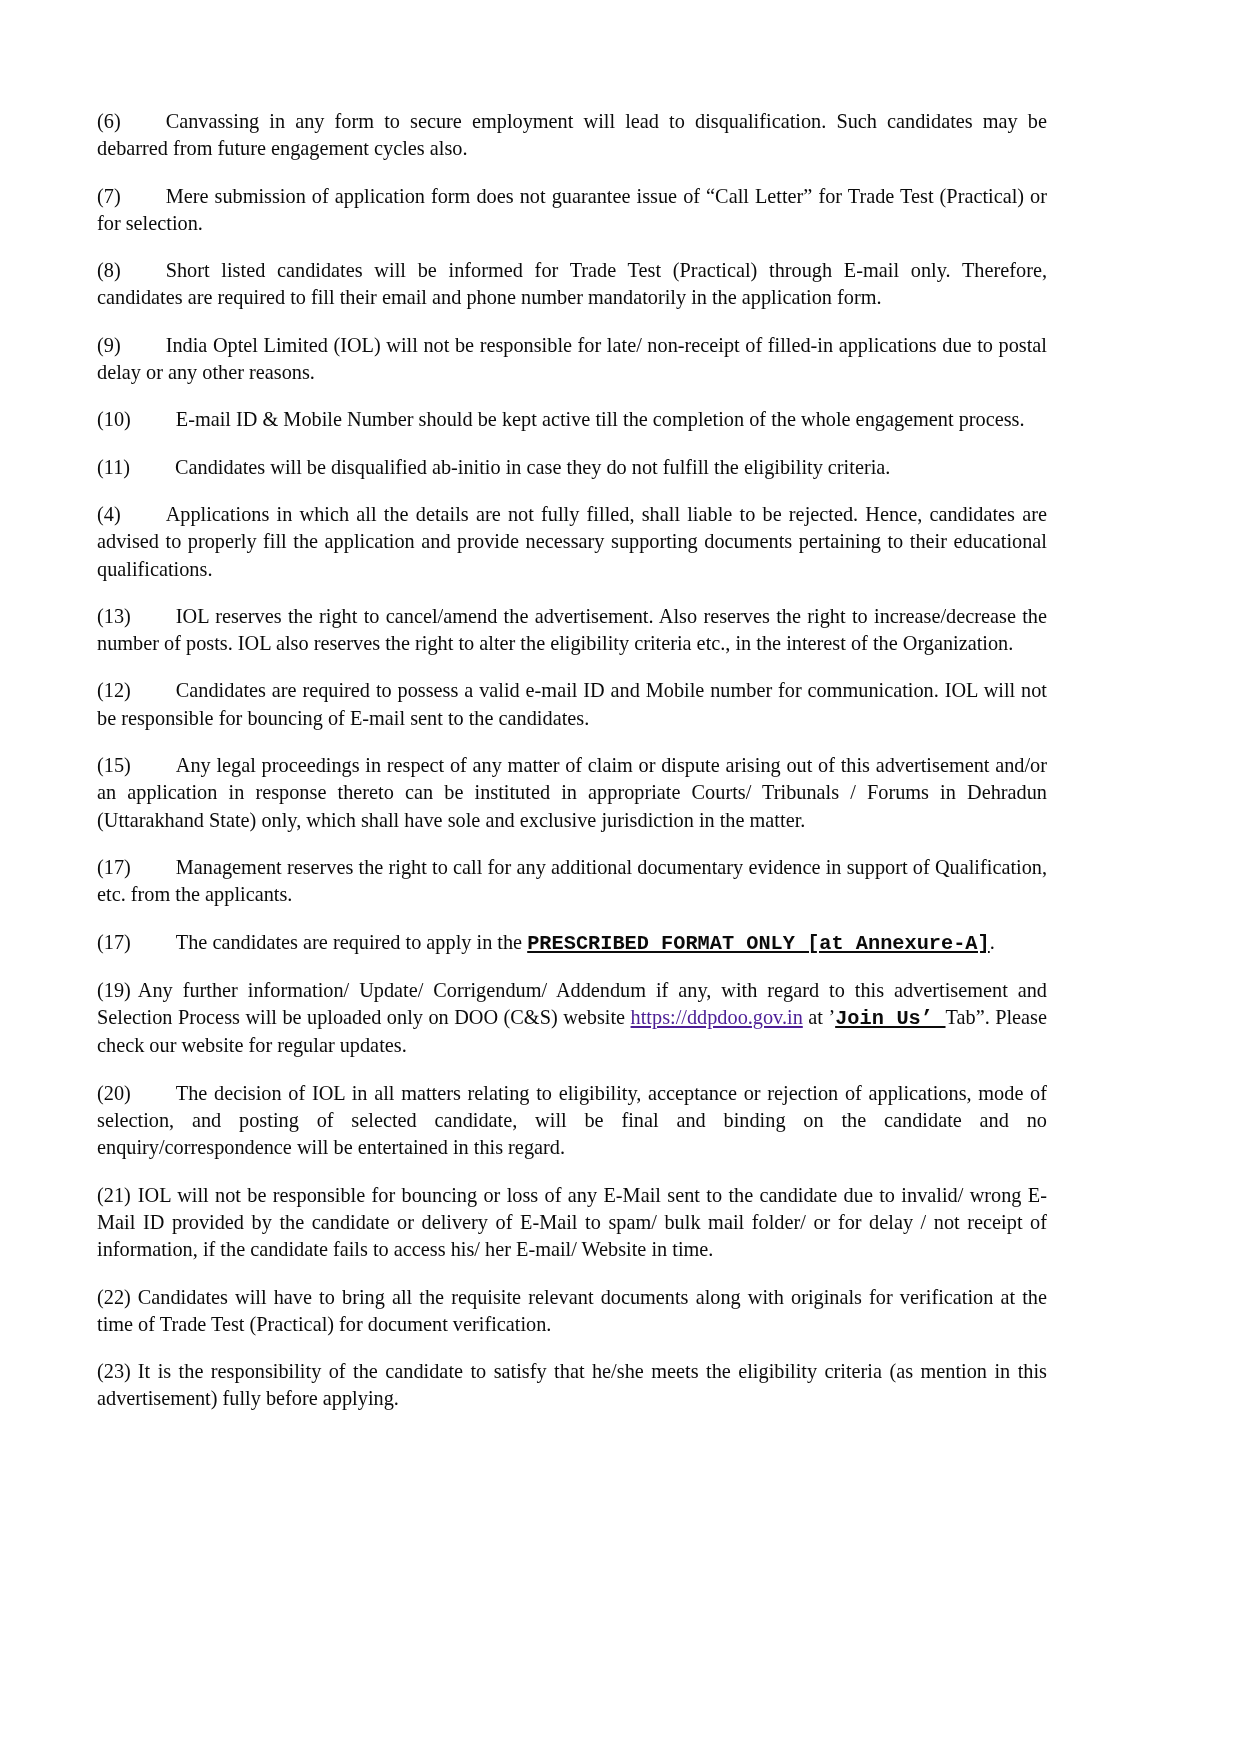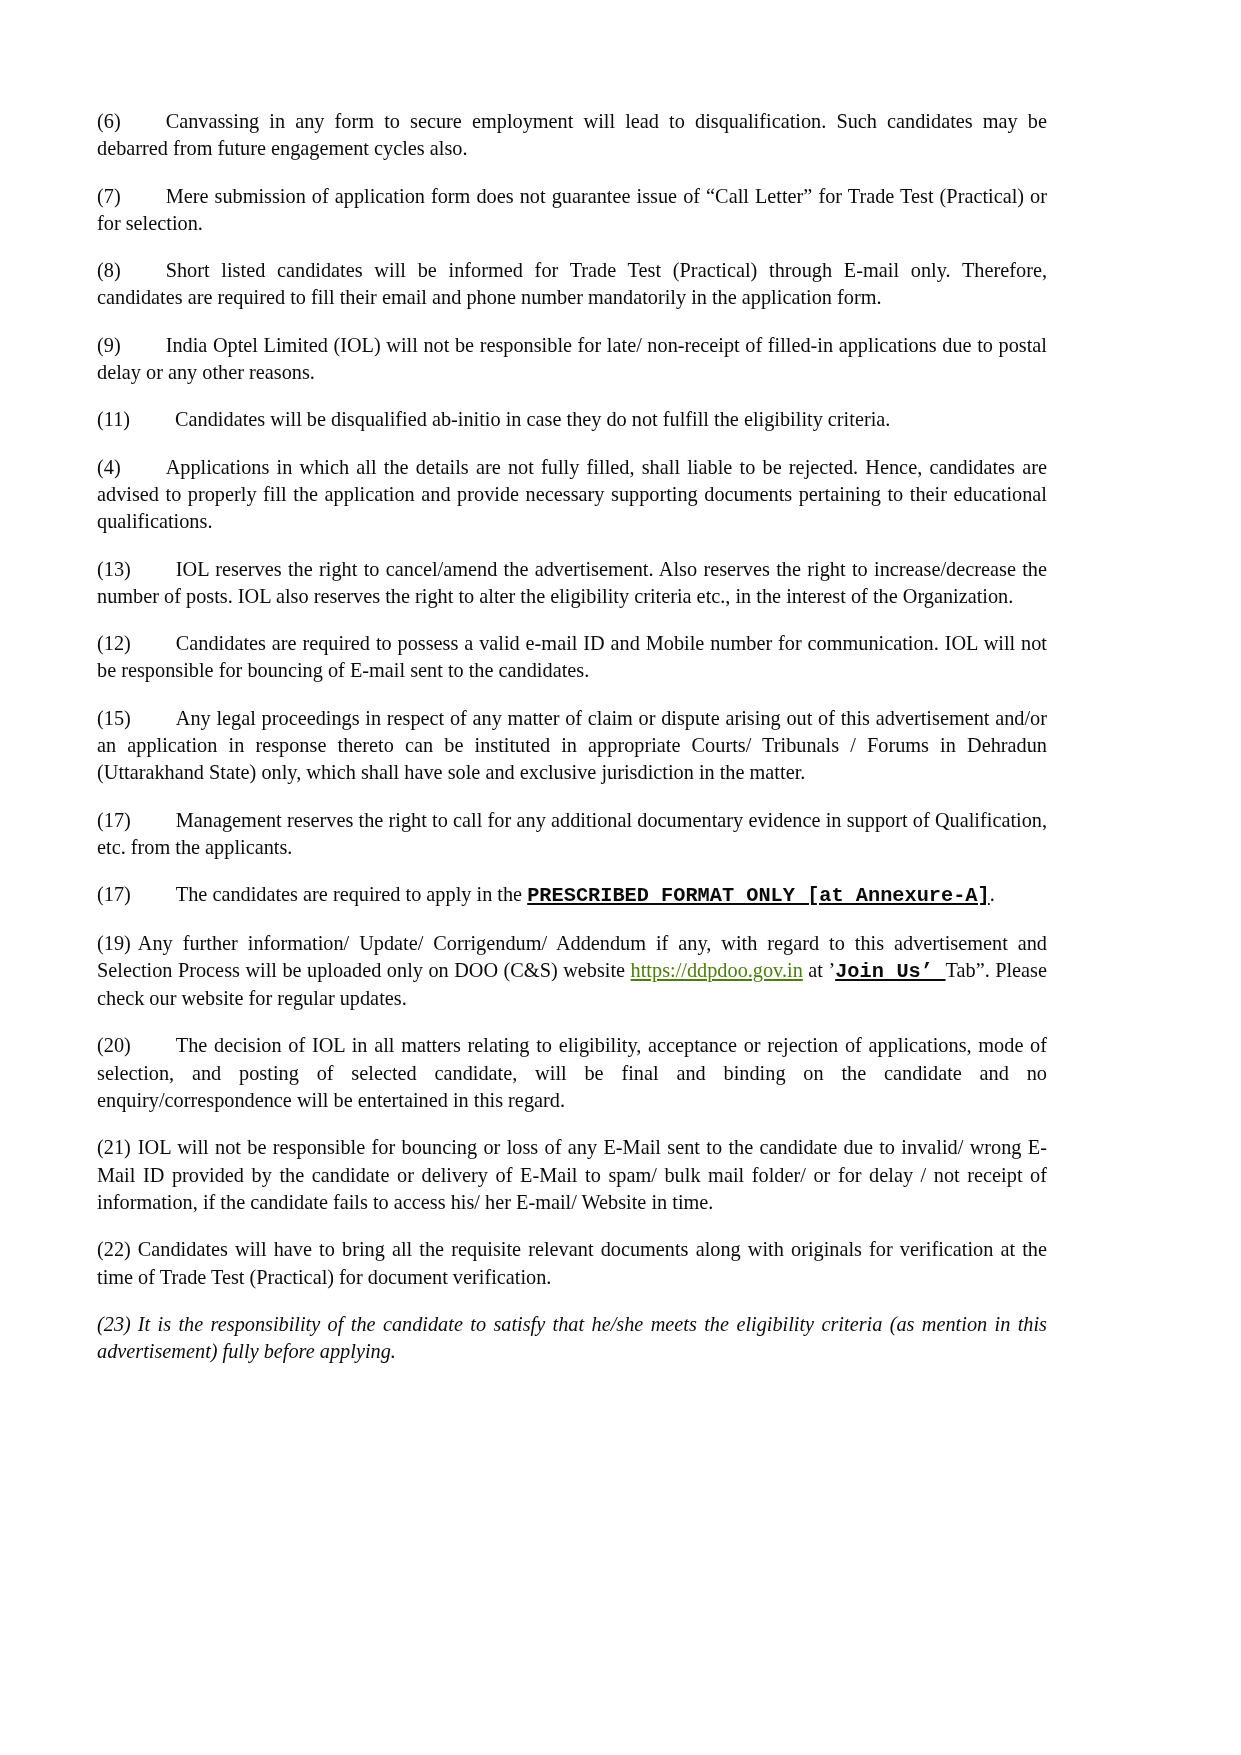--- a/index.html
+++ b/index.html
@@ -31,44 +31,45 @@
     position: relative;
     text-align: justify;
     text-justify: inter-word;
     font-size: 20.3px;
     line-height: 1.345;
     margin: 0 0 20px 0;
     letter-spacing: 0.0px;
     word-spacing: 0px;
     color: #0b0b0b;
   }
-  .para:last-child { margin-bottom: 4px; font-style: italic; }
+  .para:last-child { margin-bottom: 4px; }
 
   
   .num { white-space: pre; }
   .tabgap { display: inline-block; width: 45px; }
   .spacegap { display: inline-block; width: 7px; }
 
   .b { font-weight: normal; }
   .bu { font-weight: bold; text-decoration: underline; font-family: Liberation Mono, monospace; }
   a.link {
-    color: #4d7c0f;
+    color: #4c1d95;
     text-decoration: underline;
     cursor: pointer;
   }
 </style>
 </head>
 <body>
 
 <div class="page">
   <div class="content" id="instructions-list">
       <div class="para"><span class="num">(6)</span><span class="tabgap"></span><span>Canvassing in any form to secure employment will lead to disqualification. Such candidates may be debarred from future engagement cycles also.</span></div>
       <div class="para"><span class="num">(7)</span><span class="tabgap"></span><span>Mere submission of application form does not guarantee issue of “Call Letter” for Trade Test (Practical) or for selection.</span></div>
       <div class="para"><span class="num">(8)</span><span class="tabgap"></span><span>Short listed candidates will be informed for Trade Test (Practical) through E-mail only. Therefore, candidates are required to fill their email and phone number mandatorily in the application form.</span></div>
       <div class="para"><span class="num">(9)</span><span class="tabgap"></span><span>India Optel Limited (IOL) will not be responsible for late/ non-receipt of filled-in applications due to postal delay or any other reasons.</span></div>
+      <div class="para"><span class="num">(10)</span><span class="tabgap"></span><span>E-mail ID &amp; Mobile Number should be kept active till the completion of the whole engagement process.</span></div>
       <div class="para"><span class="num">(11)</span><span class="tabgap"></span><span>Candidates will be disqualified ab-initio in case they do not fulfill the eligibility criteria.</span></div>
       <div class="para"><span class="num">(4)</span><span class="tabgap"></span><span>Applications in which all the details are not fully filled, shall liable to be rejected. Hence, candidates are advised to properly fill the application and provide necessary supporting documents pertaining to their educational qualifications.</span></div>
       <div class="para"><span class="num">(13)</span><span class="tabgap"></span><span>IOL reserves the right to cancel/amend the advertisement. Also reserves the right to increase/decrease the number of posts. IOL also reserves the right to alter the eligibility criteria etc., in the interest of the Organization.</span></div>
       <div class="para"><span class="num">(12)</span><span class="tabgap"></span><span>Candidates are required to possess a valid e-mail ID and Mobile number for communication. IOL will not be responsible for bouncing of E-mail sent to the candidates.</span></div>
       <div class="para"><span class="num">(15)</span><span class="tabgap"></span><span>Any legal proceedings in respect of any matter of claim or dispute arising out of this advertisement and/or an application in response thereto can be instituted in appropriate Courts/ Tribunals / Forums in Dehradun (Uttarakhand State) only, which shall have sole and exclusive jurisdiction in the matter.</span></div>
       <div class="para"><span class="num">(17)</span><span class="tabgap"></span><span>Management reserves the right to call for any additional documentary evidence in support of Qualification, etc. from the applicants.</span></div>
       <div class="para"><span class="num">(17)</span><span class="tabgap"></span><span>The candidates are required to apply in the </span><span class="bu">PRESCRIBED FORMAT ONLY [at Annexure-A]</span><span>.</span></div>
       <div class="para"><span class="num">(19)</span><span class="spacegap"></span><span>Any further information/ Update/ Corrigendum/ Addendum if any, with regard to this advertisement and Selection Process will be uploaded only on DOO (C&amp;S) website </span><a class="link" href="#">https://ddpdoo.gov.in</a><span> at ’</span><span class="bu">Join Us’ </span><span class="b">Tab”</span><span>. Please check our website for regular updates.</span></div>
       <div class="para"><span class="num">(20)</span><span class="tabgap"></span><span>The decision of IOL in all matters relating to eligibility, acceptance or rejection of applications, mode of selection, and posting of selected candidate, will be final and binding on the candidate and no enquiry/correspondence will be entertained in this regard.</span></div>
       <div class="para"><span class="num">(21)</span><span class="spacegap"></span><span>IOL will not be responsible for bouncing or loss of any E-Mail sent to the candidate due to invalid/ wrong E-Mail ID provided by the candidate or delivery of E-Mail to spam/ bulk mail folder/ or for delay / not receipt of information, if the candidate fails to access his/ her E-mail/ Website in time.</span></div>

